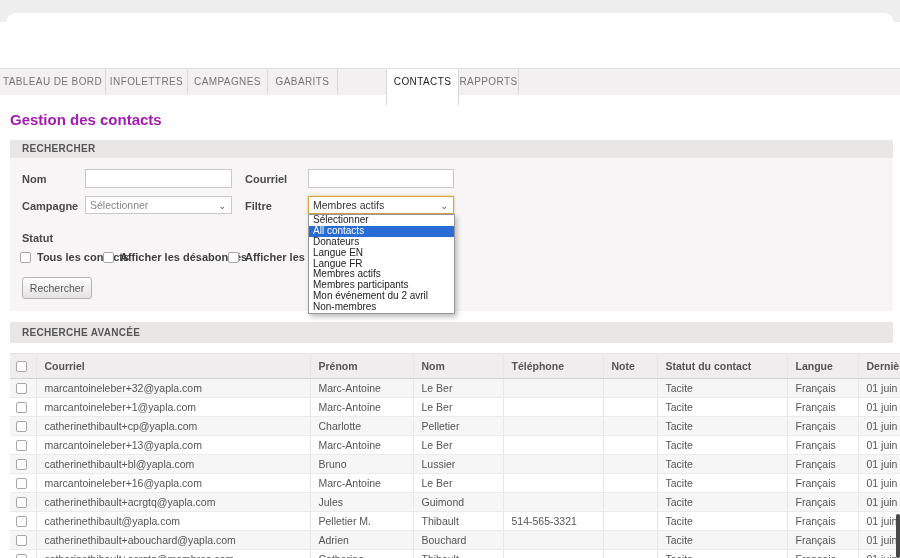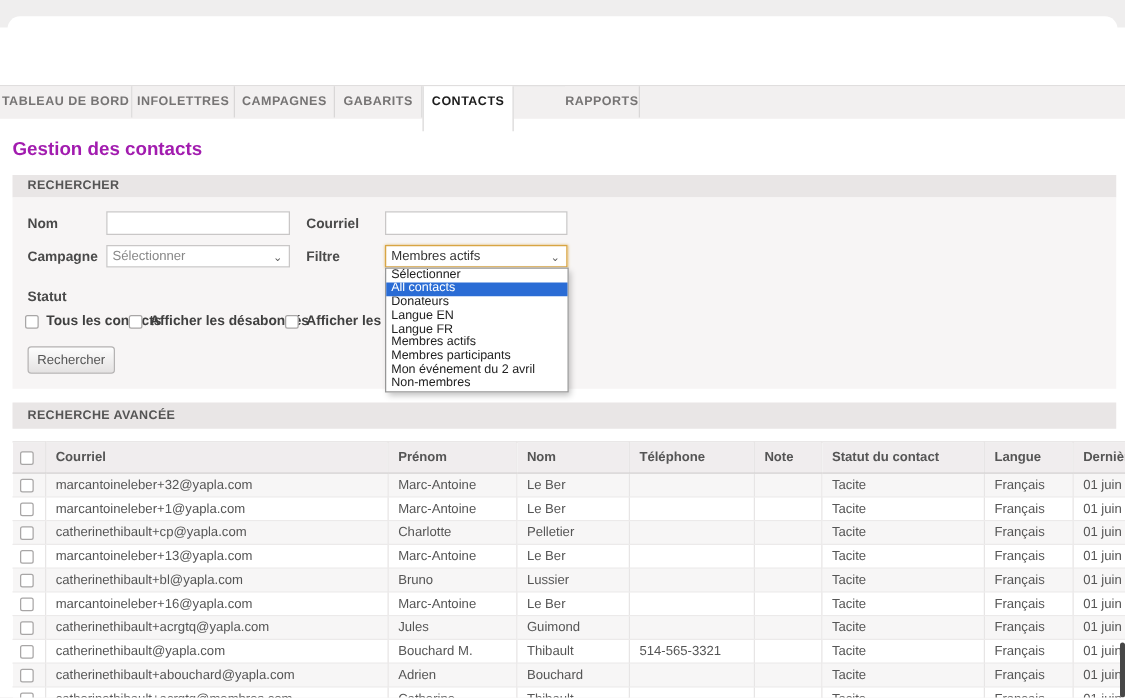--- a/index.html
+++ b/index.html
@@ -5,21 +5,21 @@
   html,body{margin:0;padding:0;}
   body{font-family:"Liberation Sans","DejaVu Sans",sans-serif;background:#efeeee;}
   #screen{position:relative;width:900px;height:558px;overflow:hidden;background:#efeeee;}
   .topband{position:absolute;left:0;top:0;width:900px;height:20px;background:#efeeee;}
   .cardtop{position:absolute;left:6px;top:13px;width:888px;height:60px;background:#ffffff;border-radius:10px 10px 0 0;}
   .pagebg{position:absolute;left:0;top:22px;width:900px;height:536px;background:#ffffff;}
 
   
   .navline{position:absolute;left:0;top:93px;width:900px;height:1px;background:#d9d7d7;z-index:1;}
   .navrow{position:absolute;left:0;top:68px;width:900px;height:26px;background:#f2f0f0;border-top:1px solid #e0dede;display:flex;align-items:flex-start;z-index:2;}
-  .tab{height:25px;line-height:25px;text-align:center;font-size:10px;font-weight:bold;letter-spacing:.4px;color:#767474;border-right:1px solid #d9d7d7;background:#f2f0f0;box-sizing:border-box;cursor:pointer;}
+  .tab{height:25px;line-height:25px;text-align:center;font-size:10px;font-weight:normal;letter-spacing:.4px;color:#767474;border-right:1px solid #d9d7d7;background:#f2f0f0;box-sizing:border-box;cursor:pointer;}
   .tab.active{background:#ffffff;color:#1d1d1d;height:36px;z-index:3;position:relative;border-left:1px solid #d9d7d7;}
   .navfill{flex:1;height:25px;background:#f2f0f0;}
 
   .h1{position:absolute;left:10px;top:111px;font-size:15px;font-weight:bold;color:#a21caf;}
 
   .sectionbar{position:absolute;left:10px;width:883px;height:18px;background:#e9e6e6;font-size:10px;font-weight:bold;letter-spacing:.3px;color:#555;line-height:18px;padding-left:12px;box-sizing:border-box;}
   #bar-rechercher{top:140px;}
   #bar-avancee{top:322px;height:21px;line-height:21px;}
 
   .panel{position:absolute;left:10px;top:158px;width:883px;height:153px;background:#f7f5f5;}
@@ -61,22 +61,22 @@
   <div class="topband"></div>
   <div class="cardtop"></div>
   <div class="pagebg"></div>
 
   <div class="navline"></div>
   <div class="navrow">
       <div class="tab" style="width: 106px;">TABLEAU DE BORD</div>
       <div class="tab" style="width: 82px;">INFOLETTRES</div>
       <div class="tab" style="width: 80px;">CAMPAGNES</div>
       <div class="tab" style="width: 70px;">GABARITS</div>
-      <div class="tab active" style="width: 73px;">CONTACTS</div>
-      <div class="tab" style="width: 60px; margin-left: 41px;">RAPPORTS</div>
+      <div class="tab active" style="width: 73px; margin-left: 48px;">CONTACTS</div>
+      <div class="tab" style="width: 60px;">RAPPORTS</div>
       <div class="navfill"></div>
     </div>
 
   <div class="h1">Gestion des contacts</div>
 
   <div class="sectionbar" id="bar-rechercher">RECHERCHER</div>
 
   <div class="panel"></div>
 
   <div class="flabel" style="left:22px;top:173px;">Nom</div>
@@ -247,21 +247,21 @@
             <td></td>
             <td>Tacite</td>
             <td>Français</td>
             <td>01 juin 2</td>
           </tr>
           <tr>
             <td class="cbcell">
               <div class="cbox"></div>
             </td>
             <td>catherinethibault@yapla.com</td>
-            <td>Bouchard M.</td>
+            <td>Pelletier M.</td>
             <td>Thibault</td>
             <td>514-565-3321</td>
             <td></td>
             <td>Tacite</td>
             <td>Français</td>
             <td>01 juin 2</td>
           </tr>
           <tr>
             <td class="cbcell">
               <div class="cbox"></div>

